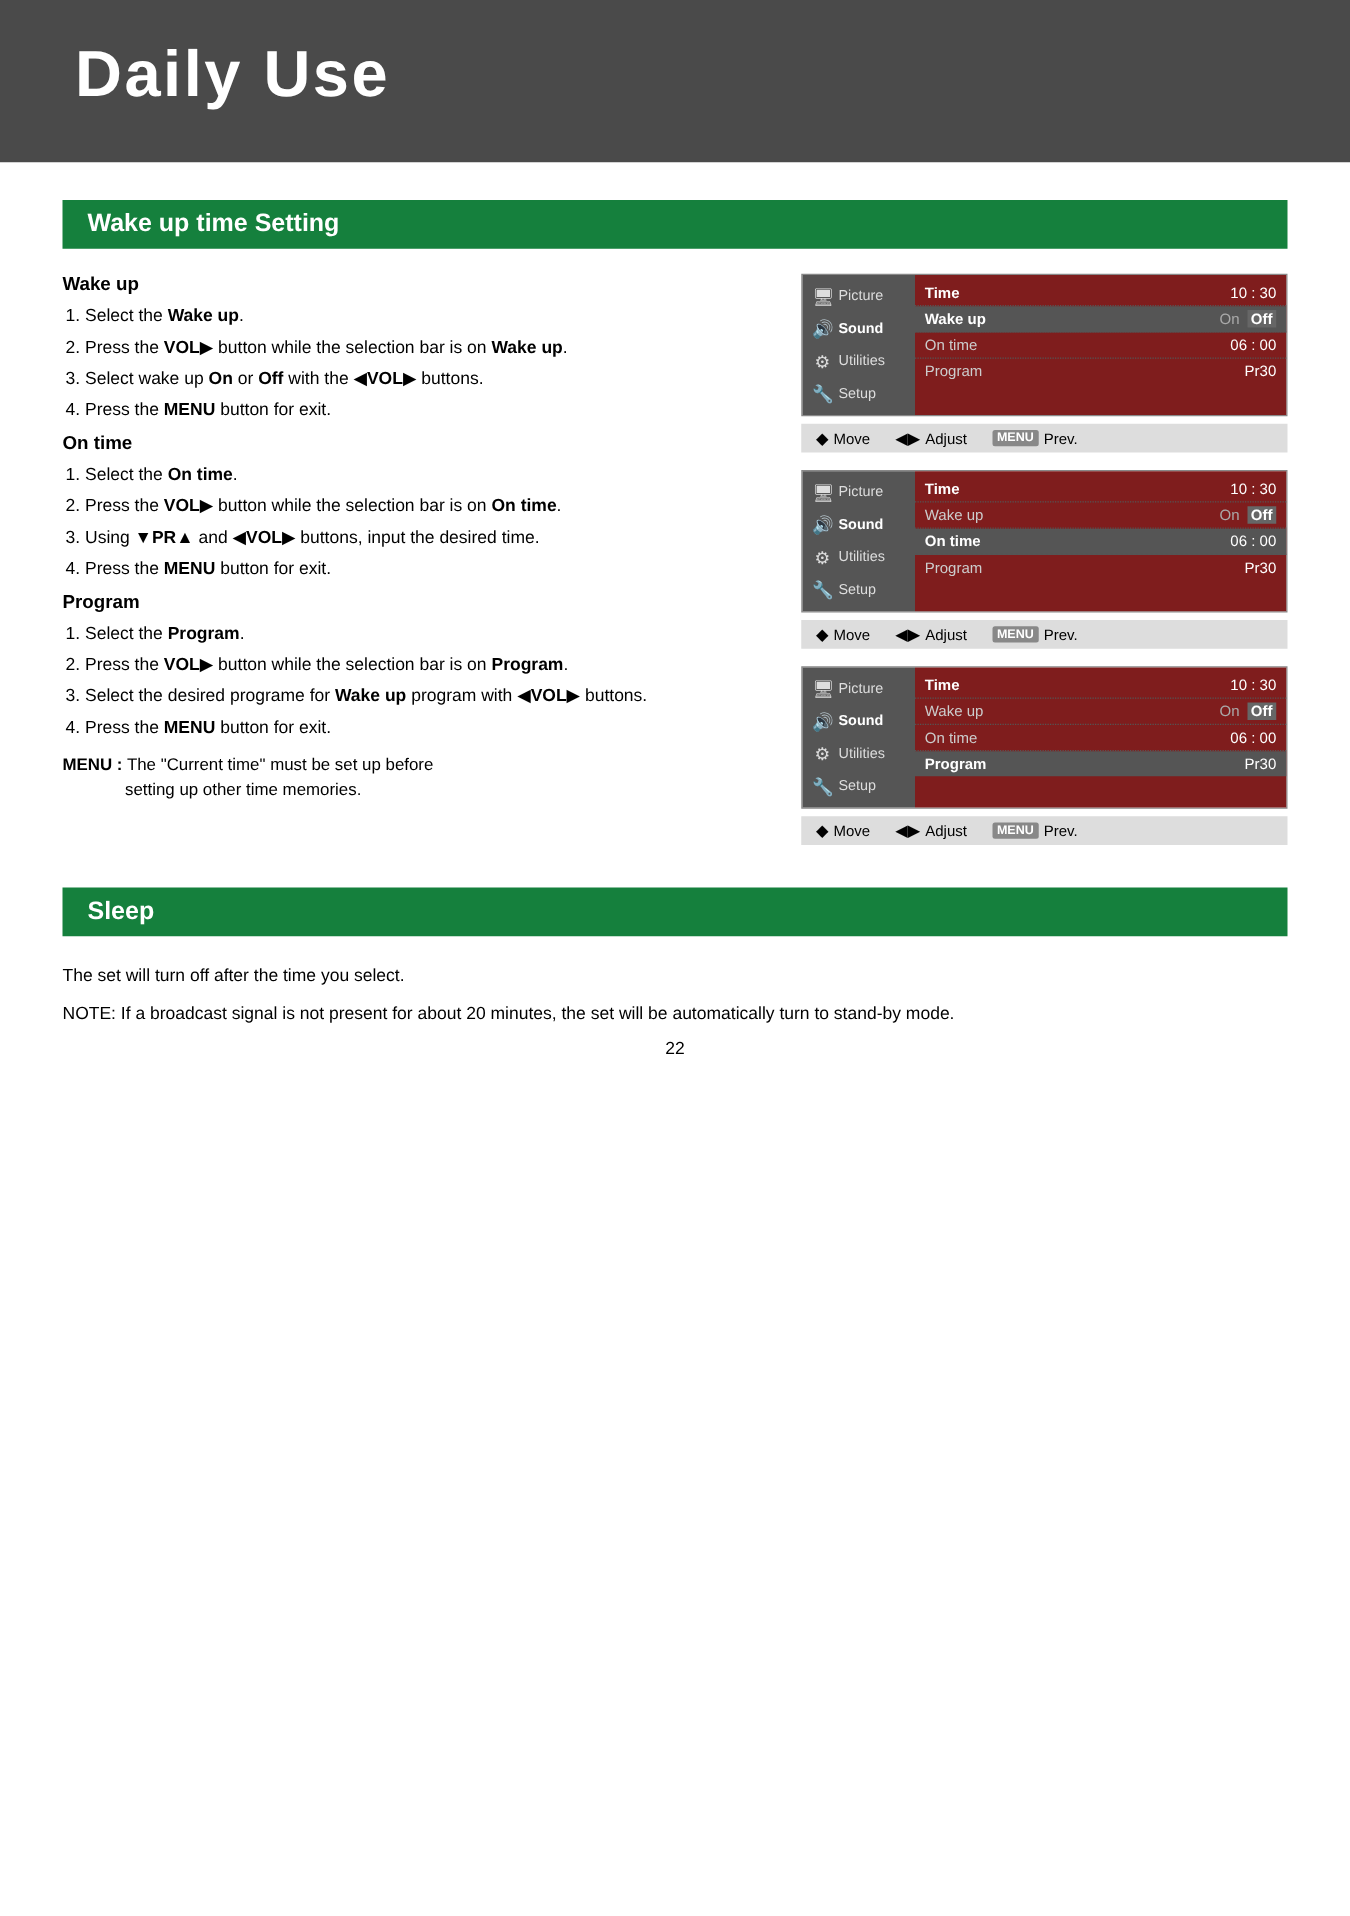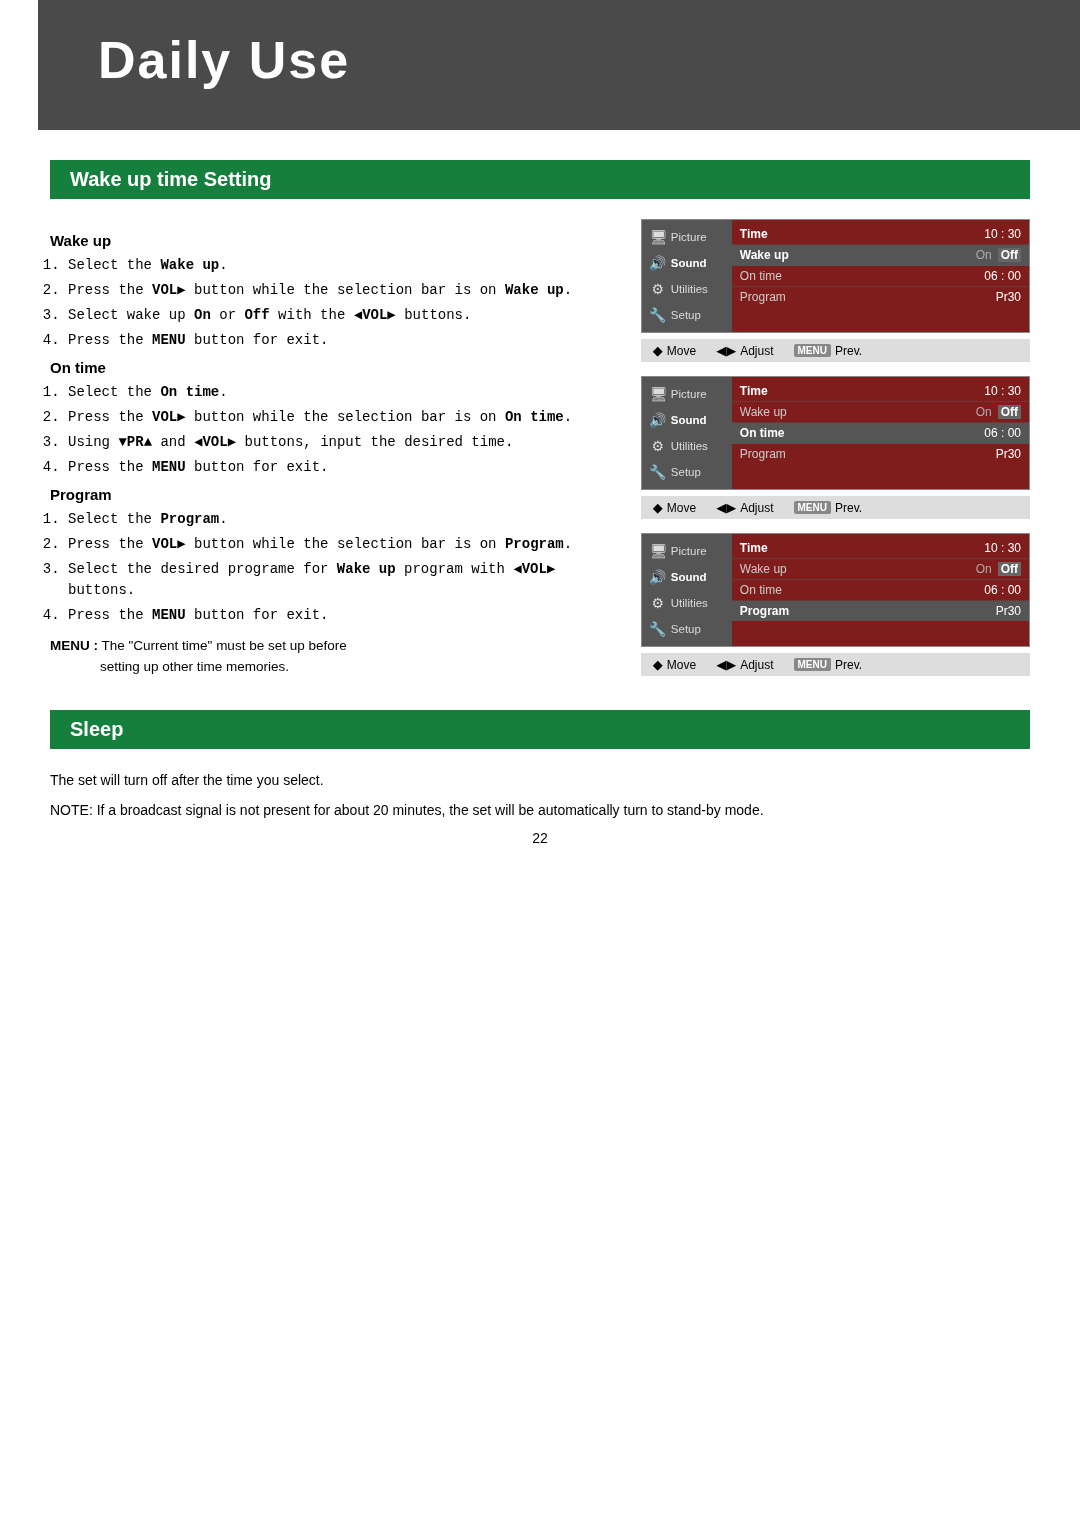--- a/index.html
+++ b/index.html
@@ -9,21 +9,20 @@
       background: #fff;
       color: #000;
       width: 1080px;
       min-height: 1533px;
     }
 
     .page-header {
       background: #4a4a4a;
       padding: 30px 60px 40px 60px;
       margin-bottom: 0;
-      margin-left: 38px;
     }
     .page-title {
       color: #fff;
       font-size: 52px;
       font-weight: bold;
       letter-spacing: 2px;
     }
 
     .page-content {
       padding: 30px 50px;
@@ -39,21 +38,20 @@
       padding: 8px 20px;
       margin-bottom: 20px;
       display: block;
     }
 
     
     .two-col {
       display: flex;
       gap: 20px;
       margin-bottom: 20px;
-      align-items: center;
     }
     .left-col {
       flex: 1.1;
     }
     .right-col {
       flex: 0.75;
       display: flex;
       flex-direction: column;
       gap: 0;
     }
@@ -68,21 +66,20 @@
     .subsection-title:first-child { margin-top: 0; }
 
     ol {
       padding-left: 18px;
       margin-bottom: 8px;
     }
     ol li {
       margin-bottom: 4px;
       font-size: 14px;
       line-height: 1.5;
-      font-family: Liberation Mono, monospace;
     }
     .bold { font-weight: bold; }
     .note-text {
       font-size: 13.5px;
       margin-top: 10px;
       line-height: 1.5;
     }
     .note-indent {
       margin-left: 50px;
     }

